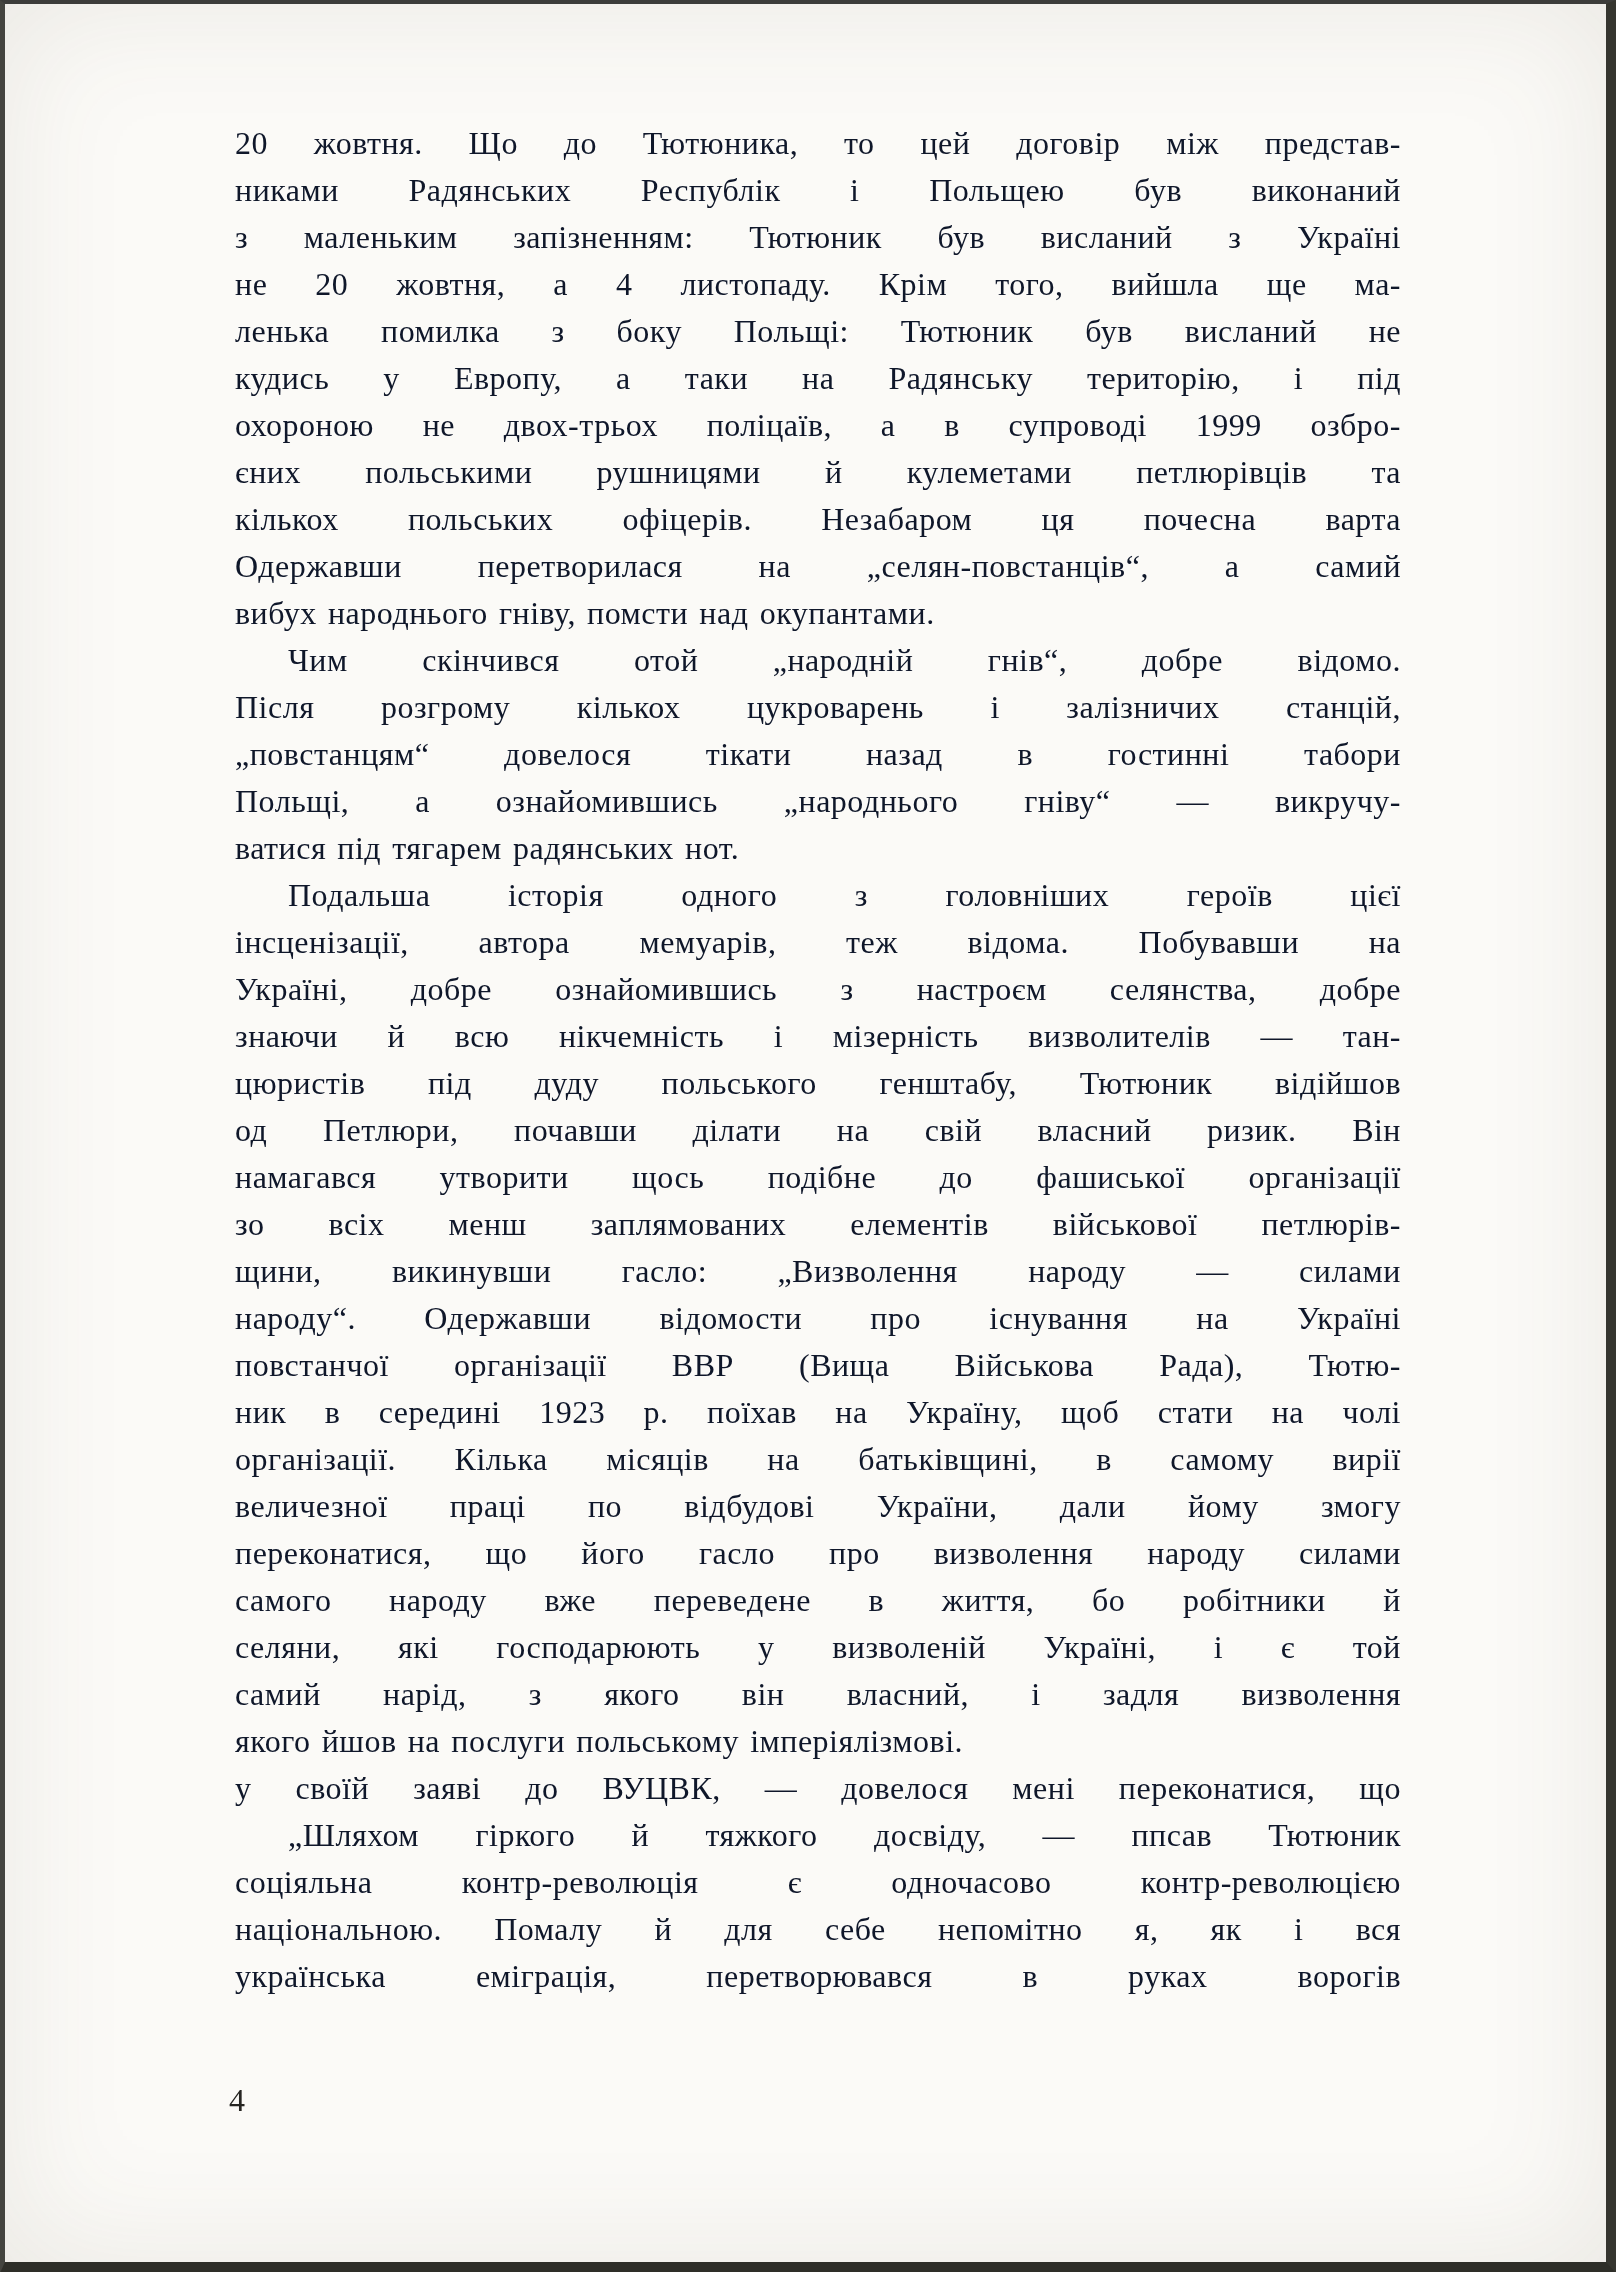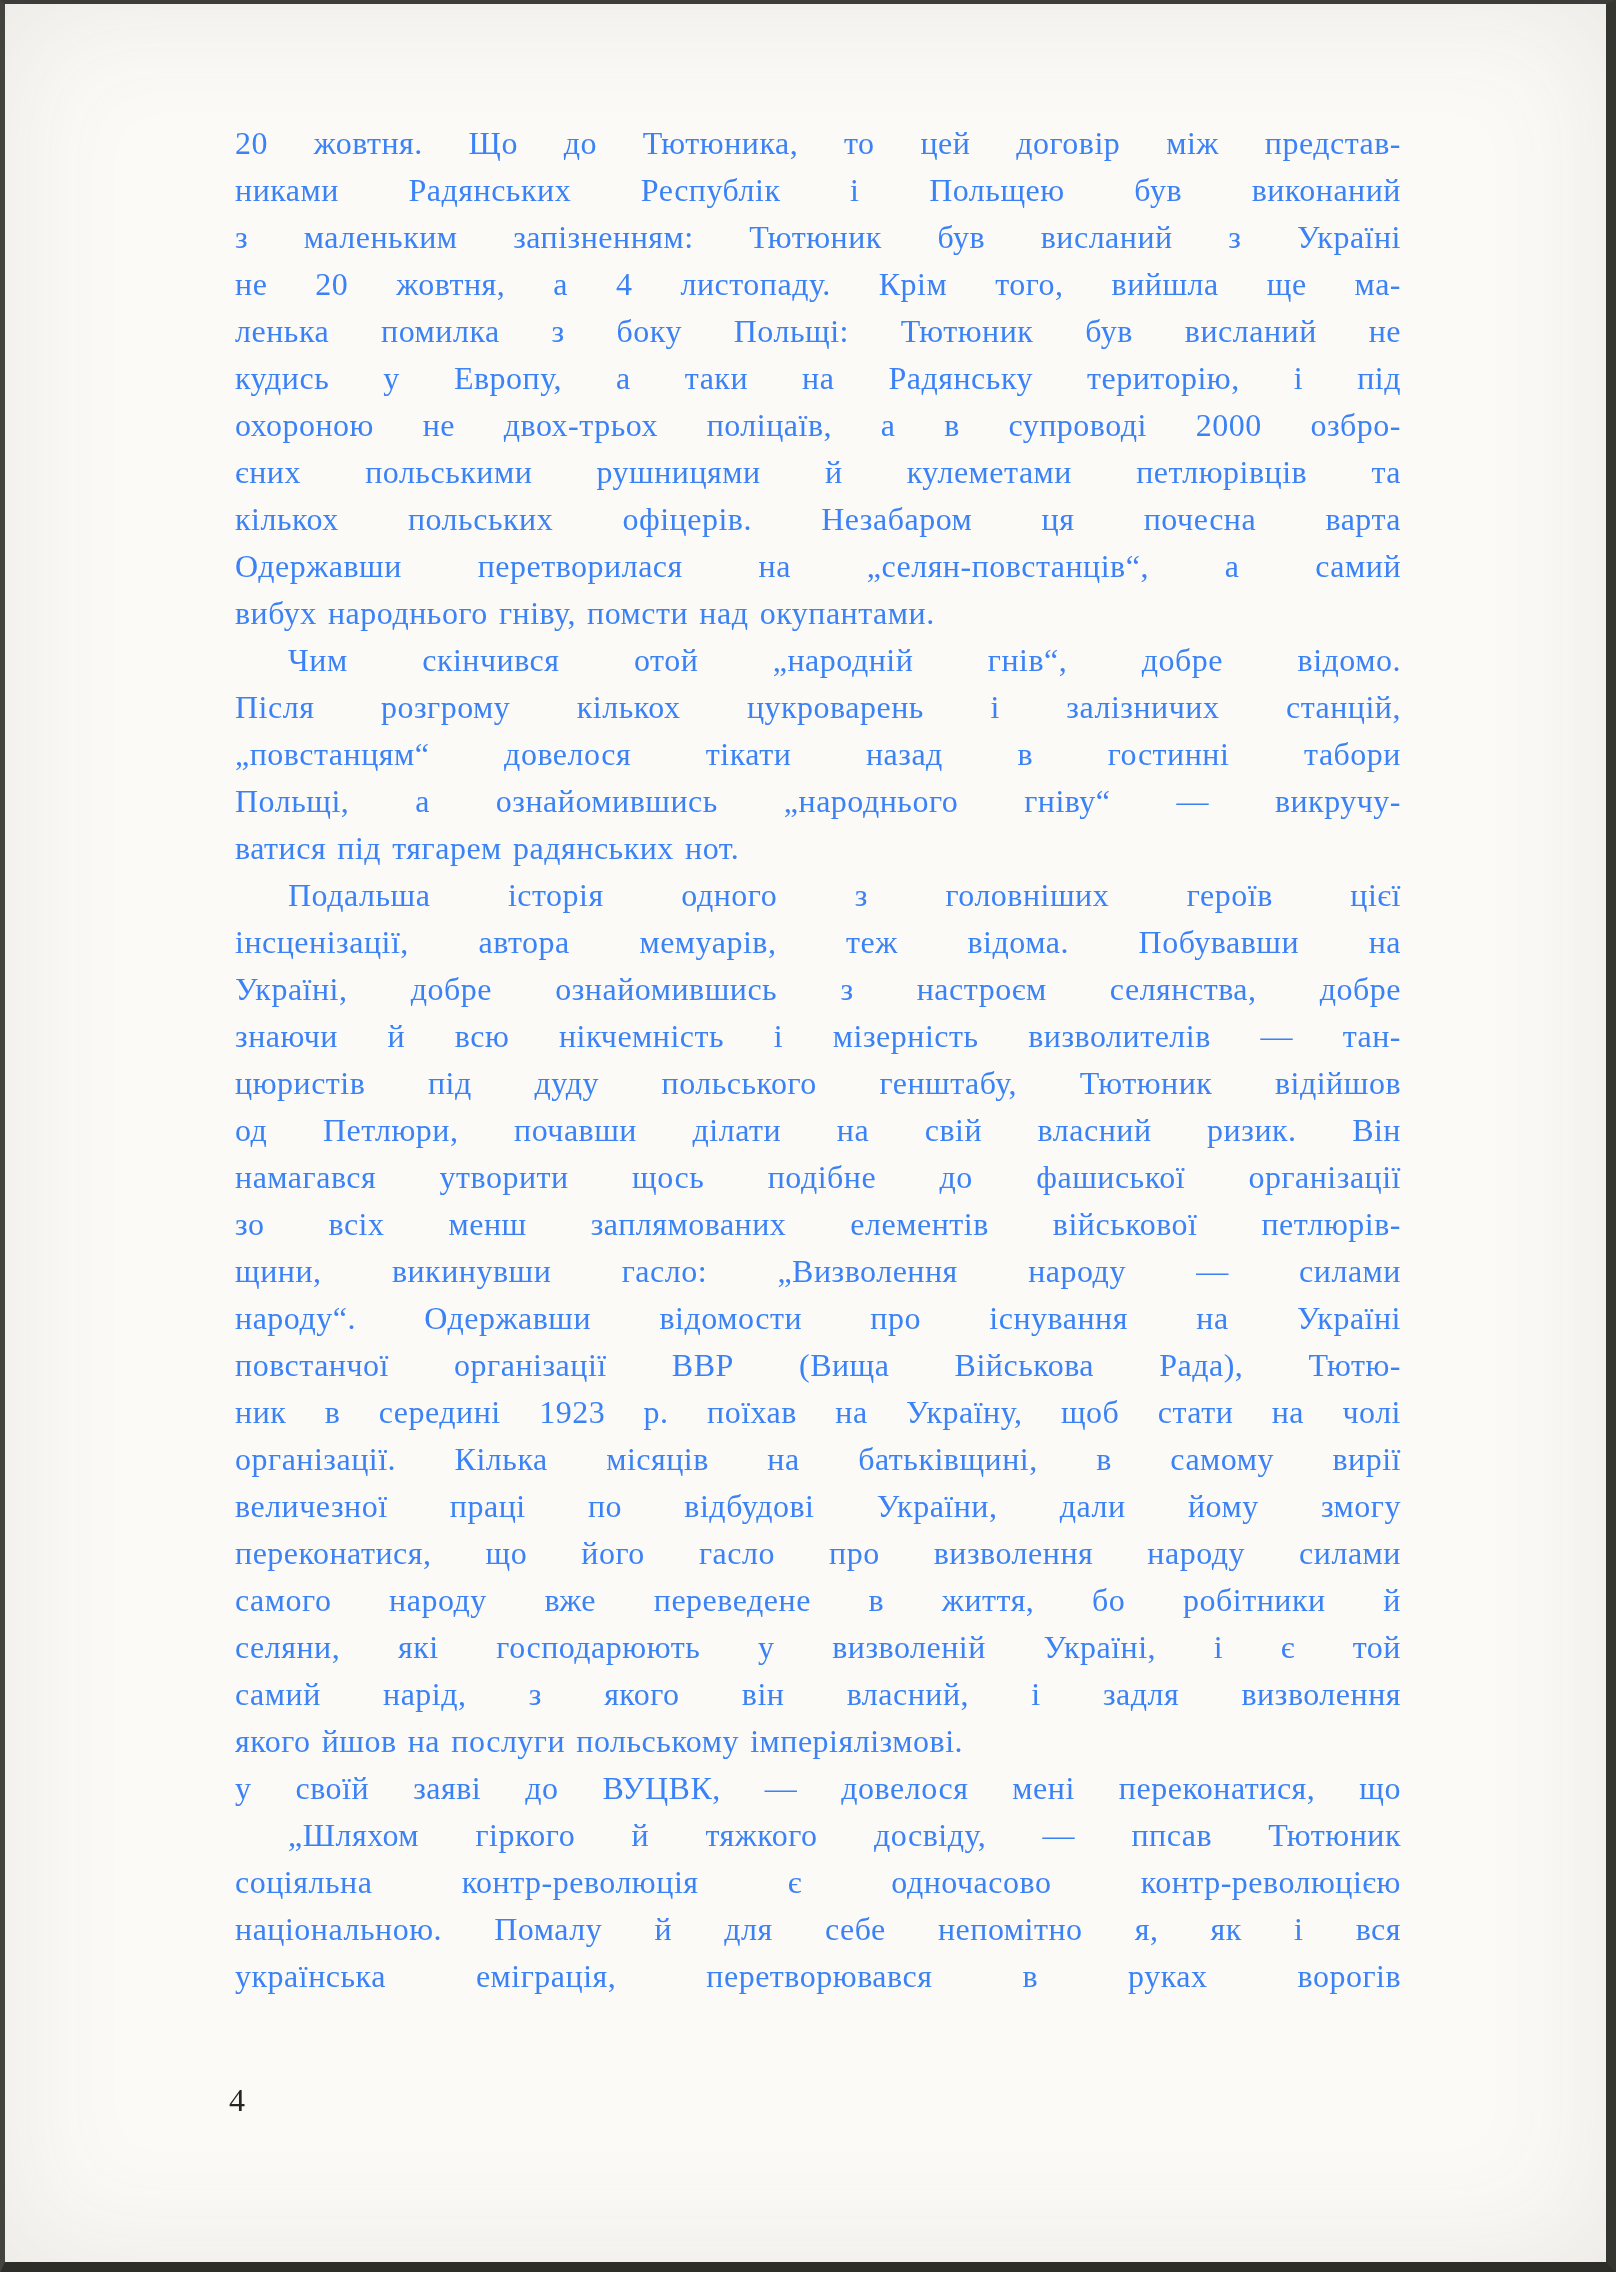--- a/index.html
+++ b/index.html
@@ -23,21 +23,21 @@
     border-left: 5.5px solid #44443f;
     border-right: 10px solid #35352f;
     border-bottom: 11.8px solid #2e2e28;
     box-shadow: inset 0 0 127px rgba(90, 80, 60, 0.10);
   }
   .text-block {
     position: absolute;
     left: 230px;
     top: 116px;
     width: 1166px;
-    color: #3b82f6;
+    color: #0f172a;
   }
   .paragraph {
     margin: 0;
   }
   .line {
     font-size: 32px;
     line-height: 47px;
     height: 47px;
     letter-spacing: 0.5px;
     word-spacing: 2.7px;
@@ -67,21 +67,21 @@
 
 <div class="scan">
   <div class="text-block" id="text-block">
       <div class="paragraph">
         <div class="line">20 жовтня. Що до Тютюника, то цей договір між представ-</div>
         <div class="line">никами Радянських Республік і Польщею був виконаний</div>
         <div class="line">з маленьким запізненням: Тютюник був висланий з Україні</div>
         <div class="line">не 20 жовтня, а 4 листопаду. Крім того, вийшла ще ма-</div>
         <div class="line">ленька помилка з боку Польщі: Тютюник був висланий не</div>
         <div class="line">кудись у Европу, а таки на Радянську територію, і під</div>
-        <div class="line">охороною не двох-трьох поліцаїв, а в супроводі 2000 озбро-</div>
+        <div class="line">охороною не двох-трьох поліцаїв, а в супроводі 1999 озбро-</div>
         <div class="line">єних польськими рушницями й кулеметами петлюрівців та</div>
         <div class="line">кількох польських офіцерів. Незабаром ця почесна варта</div>
         <div class="line">Одержавши перетворилася на „селян-повстанців“, а самий</div>
         <div class="line lastline">вибух народнього гніву, помсти над окупантами.</div>
       </div>
       <div class="paragraph">
         <div class="line indent">Чим скінчився отой „народній гнів“, добре відомо.</div>
         <div class="line">Після розгрому кількох цукроварень і залізничих станцій,</div>
         <div class="line">„повстанцям“ довелося тікати назад в гостинні табори</div>
         <div class="line">Польщі, а ознайомившись „народнього гніву“ — викручу-</div>

